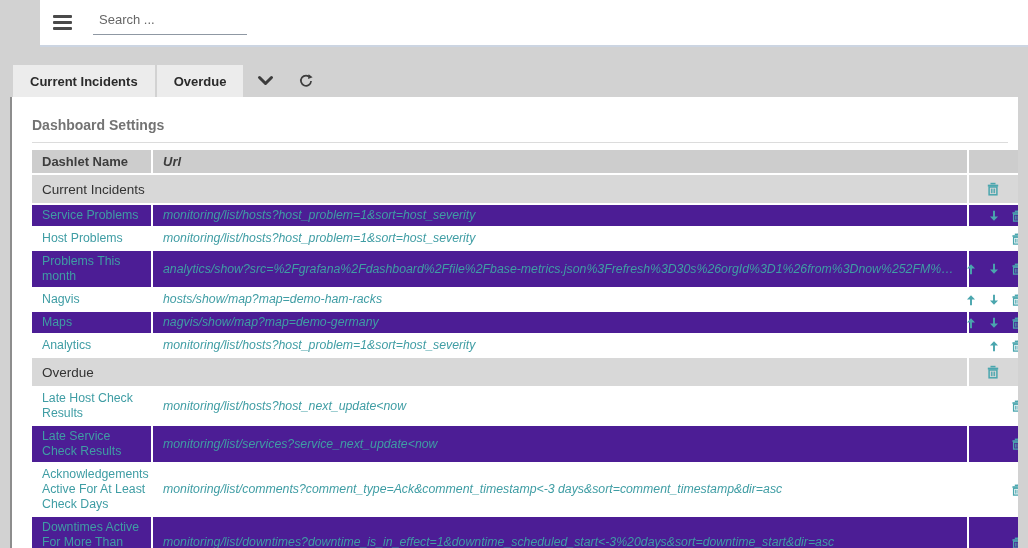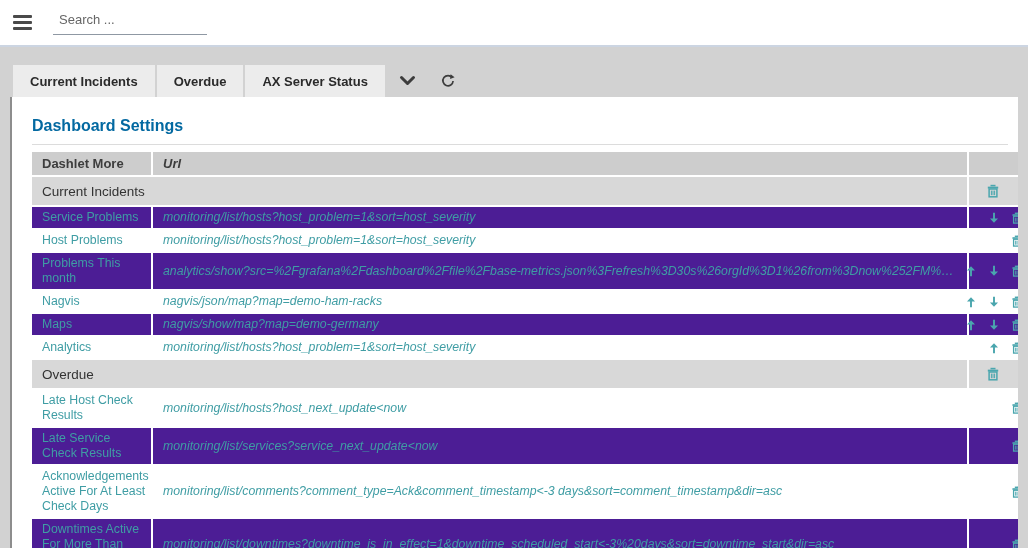--- a/index.html
+++ b/index.html
@@ -5,21 +5,21 @@
   * { box-sizing: border-box; margin: 0; padding: 0; }
   html,body { width:1028px; height:548px; overflow:hidden; }
   body {
     font-family: "Liberation Sans", sans-serif;
     background: #d2d2d2;
     color: #333;
   }
   
   .topbar{
     height:47px; background:#fff; border-bottom:2px solid #ccd5e2;
-    display:flex; align-items:center;
+    display:flex; align-items:center;margin-left:40px;
   }
   .hamburger{ margin-left:13px; width:19px; cursor:pointer; }
   .hamburger span{ display:block; height:3px; background:#4a4a4a; margin:3px 0; border-radius:1px;}
   .search-input{
     margin-left:21px; width:154px; border:none; outline:none;
     border-bottom:1px solid #8f98a3; background:transparent;
     font-family:"Liberation Sans",sans-serif; font-size:13px; color:#444;
     padding:2px 4px 7px 6px;
   }
   .search-input::placeholder{ color:#666; opacity:1; }
@@ -35,21 +35,21 @@
   .tabstrip-btn{
     background:transparent; border:none; cursor:pointer;
     display:flex; align-items:center; padding:0 12px;
   }
   
   .panel{
     margin-left:10px; width:1008px; height:451px; background:#fff;
     border-left:2px solid #8d8d8d; padding:14px 0 0 8px; overflow:hidden;
   }
   .page-title{
-    font-size:16px; font-weight:bold; color:#0369a1;
+    font-size:14px; font-weight:bold; color:#737373;
     padding:6px 0 9px 12px;
   }
   .title-rule{ border:none; border-top:1px solid #dcdcdc; margin:0 10px 7px 12px; }
   
   table.dashlets{
     table-layout:fixed; border-collapse:collapse; width:998px;
     margin-left:12px; font-size:12.3px;
   }
   col.c-name{ width:120px; } col.c-actions{ width:62px; }
   thead th{
@@ -83,21 +83,20 @@
     <span></span>
       <span></span>
       <span></span>
   </div>
   <input class="search-input" type="text" placeholder="Search ..." style="">
 </div>
 
 <div class="tabstrip">
   <div class="tab">Current Incidents</div>
   <div class="tab">Overdue</div>
-  <div class="tab">AX Server Status</div>
   <button class="tabstrip-btn">
     <svg width="17" height="12" viewBox="0 0 17 12">
       <path d="M2.5 2.5 L8.5 8.5 L14.5 2.5" fill="none" stroke="#3c3c3c" stroke-width="3" stroke-linecap="round" stroke-linejoin="round"></path>
     </svg>
   </button>
   <button class="tabstrip-btn">
     <svg width="16" height="16" viewBox="0 0 16 16">
       <path d="M12.1 4.6 A5.1 5.1 0 1 0 13.1 8" fill="none" stroke="#3c3c3c" stroke-width="1.7"></path>
       <polygon points="10.6,1.2 14.6,4.2 10.1,5.9" fill="#3c3c3c"></polygon>
     </svg>
@@ -108,21 +107,21 @@
   <div class="page-title">Dashboard Settings</div>
   <hr class="title-rule">
   <table class="dashlets">
     <colgroup>
         <col class="c-name">
         <col class="c-url">
         <col class="c-actions">
       </colgroup>
     <thead>
       <tr>
-        <th>Dashlet More</th>
+        <th>Dashlet Name</th>
         <th class="sep">Url</th>
         <th class="sep"></th>
       </tr>
     </thead>
     <tbody>
         <tr class="section-row">
           <td colspan="2">Current Incidents</td>
           <td class="actions-cell sep-l">
             <div class="actions-wrap section-actions">
               <button class="icon-btn">
@@ -211,21 +210,21 @@
                     <rect x="4.1" y="6" width="7.8" height="7.8" fill="none" stroke="#4aa6ae" stroke-width="1.5"></rect>
                     <path d="M6.4 7.6 v4.6 M8 7.6 v4.6 M9.6 7.6 v4.6" stroke="#4aa6ae" stroke-width="1" fill="none"></path>
                   </svg>
                 </span>
               </button>
             </div>
           </td>
         </tr>
         <tr>
           <td class="name-cell">Nagvis</td>
-          <td class="url-cell sep-l">nagvis/json/map?map=demo-ham-racks</td>
+          <td class="url-cell sep-l">hosts/show/map?map=demo-ham-racks</td>
           <td class="actions-cell sep-l">
             <div class="actions-wrap">
               <button class="icon-btn">
                 <span>
                   <svg width="14" height="14" viewBox="0 0 16 16">
                     <path d="M8 14 L8 5" stroke="#4aa6ae" stroke-width="2.2" fill="none"></path>
                     <polygon points="3.4,7.4 8,2.6 12.6,7.4" fill="#4aa6ae"></polygon>
                   </svg>
                 </span>
               </button>

